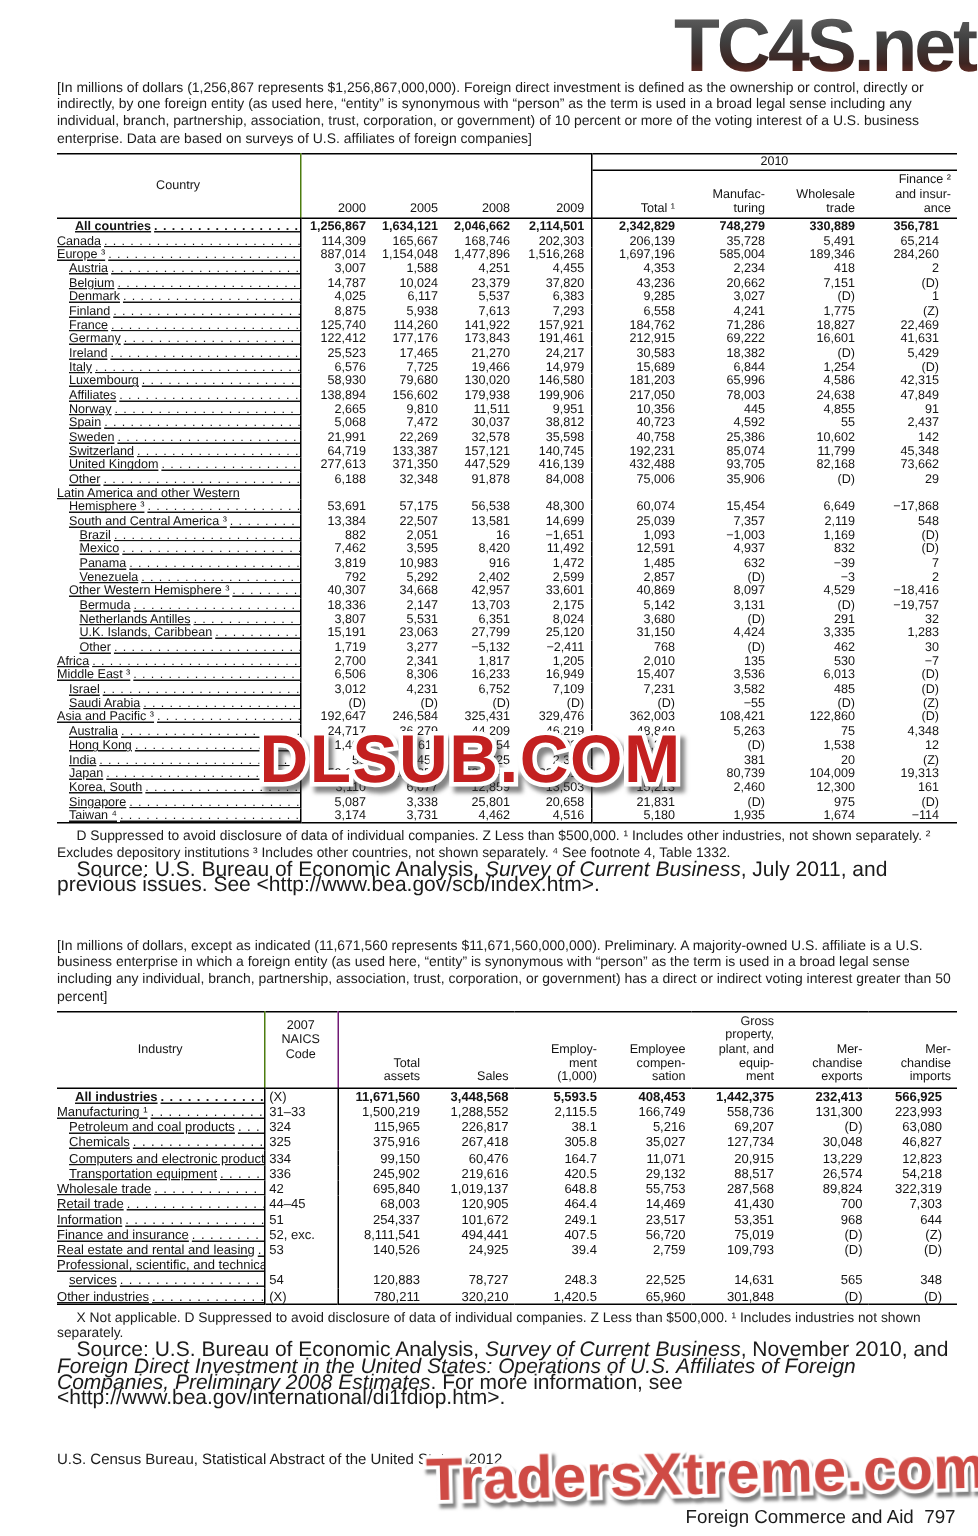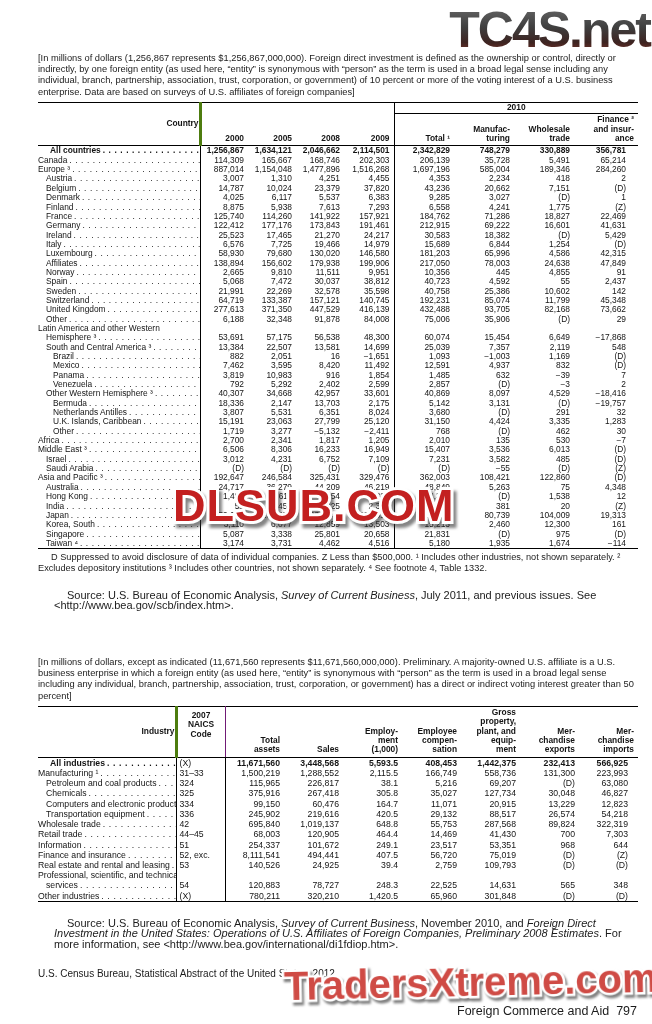--- a/index.html
+++ b/index.html
@@ -7,49 +7,49 @@
        font-family:"Liberation Sans",sans-serif;color:#141414;
        -webkit-font-smoothing:antialiased;}
   .content{position:absolute;left:38px;top:0;width:600px;}
   .spacer-top{height:38px;}
   .tbl-title{font-family:"Liberation Serif",serif;font-weight:bold;
        font-size:15.2px;line-height:18.6px;margin:0;white-space:pre-line;
        letter-spacing:-0.1px;color:#111;}
   .headnote{font-size:9.3px;line-height:11.2px;margin:15px 0 4px 0;color:#1b1b1b;}
   table{border-collapse:collapse;table-layout:fixed;width:600px;
         border-top:1.6px solid #000;border-bottom:1.3px solid #000;}
-  th{font-weight:bold;white-space:pre-line;vertical-align:bottom;
+  th{font-weight:normal;white-space:pre-line;vertical-align:bottom;
      text-align:right;padding:1px 4px 2px 0;font-size:8.4px;line-height:9.4px;}
   thead tr.cols th{border-bottom:1.3px solid #000;}
-  th.side{text-align:right;vertical-align:middle;border-right:3px solid #4d7c0f;
+  th.side{text-align:center;vertical-align:middle;border-right:1px solid #4d7c0f;
      border-bottom:1.3px solid #000;padding:0;}
   th.naics{text-align:center;vertical-align:middle;border-right:1px solid #701a75;
      border-bottom:1.3px solid #000;padding:0 2px 14px 2px;}
   th.grp{text-align:center;vertical-align:top;border-bottom:1px solid #000;
      padding:0 0 1px 0;}
   th.gap{border-right:1px solid #000;}
   th.sep{border-right:1px solid #000;}
   td{vertical-align:top;padding:0;}
   .t1291 td{font-size:8.4px;line-height:9.35px;}
   .t1292 td{font-size:8.7px;line-height:10.2px;}
   td.lbl{border-right:1px solid #000;}
   td.code{border-right:1px solid #000;text-align:left;padding-left:3px;}
   td.num{text-align:right;padding-right:4px;}
   td.sep{border-right:1px solid #000;}
   .t1291 td:last-child{padding-right:12px;}
   .t1292 td:last-child{padding-right:10px;}
   .b{font-weight:bold;}
-  .lw{display:flex;overflow:hidden;}
+  .lw{display:flex;overflow:hidden;text-decoration:underline;}
   .lt{white-space:nowrap;}
   .dots{flex:1;overflow:hidden;white-space:nowrap;letter-spacing:0.6px;padding-left:2px;}
   .ind1 .lw{padding-left:8px;}
   .ind2 .lw{padding-left:15px;}
   td.lbl.b .lw{padding-left:12px;}
   .footnote{font-size:9.2px;line-height:10.7px;margin:3px 0 0 0;text-indent:13px;color:#1b1b1b;}
-  .src{font-size:11px;line-height:10.7px;margin:16px;text-indent:13px;color:#1b1b1b;}
+  .src{font-size:14px;line-height:10.7px;margin:0;text-indent:13px;color:#1b1b1b;}
   .it{font-style:italic;}
   .gap16{height:15px;}
   .folio{position:absolute;right:15px;top:1004px;font-size:12.5px;color:#1b1b1b;white-space:pre;}
   .credit{position:absolute;left:38px;top:968px;font-size:10px;color:#1b1b1b;}
   .wm{position:absolute;pointer-events:none;}
   .wm-top{top:0px;right:0px;}
   .wm-mid{top:468px;left:165px;}
   .wm-bot{top:952px;left:278px;}
   svg text{font-family:"Liberation Sans",sans-serif;}
 </style>
@@ -144,21 +144,21 @@
           <td class="num">284,260</td>
         </tr>
         <tr>
           <td class="lbl ind1">
             <div class="lw">
               <span class="lt">Austria</span>
               <span class="dots">. . . . . . . . . . . . . . . . . . . . . . . . . . . . . . . . . . . . . . . . . . . . . . . . . . . . . . . . . . . . . . . . . . . . . . . . . . . . . . . . . . . . . . . . . . </span>
             </div>
           </td>
           <td class="num">3,007</td>
-          <td class="num">1,310</td>
+          <td class="num">1,588</td>
           <td class="num">4,251</td>
           <td class="num sep">4,455</td>
           <td class="num">4,353</td>
           <td class="num">2,234</td>
           <td class="num">418</td>
           <td class="num">2</td>
         </tr>
         <tr>
           <td class="lbl ind1">
             <div class="lw">
@@ -481,21 +481,21 @@
         <tr>
           <td class="lbl ind2">
             <div class="lw">
               <span class="lt">Panama</span>
               <span class="dots">. . . . . . . . . . . . . . . . . . . . . . . . . . . . . . . . . . . . . . . . . . . . . . . . . . . . . . . . . . . . . . . . . . . . . . . . . . . . . . . . . . . . . . . . . . </span>
             </div>
           </td>
           <td class="num">3,819</td>
           <td class="num">10,983</td>
           <td class="num">916</td>
-          <td class="num sep">1,854</td>
+          <td class="num sep">1,472</td>
           <td class="num">1,485</td>
           <td class="num">632</td>
           <td class="num">−39</td>
           <td class="num">7</td>
         </tr>
         <tr>
           <td class="lbl ind2">
             <div class="lw">
               <span class="lt">Venezuela</span>
               <span class="dots">. . . . . . . . . . . . . . . . . . . . . . . . . . . . . . . . . . . . . . . . . . . . . . . . . . . . . . . . . . . . . . . . . . . . . . . . . . . . . . . . . . . . . . . . . . </span>
@@ -1051,20 +1051,21 @@
           <td class="num">320,210</td>
           <td class="num">1,420.5</td>
           <td class="num">65,960</td>
           <td class="num">301,848</td>
           <td class="num">(D)</td>
           <td class="num">(D)</td>
         </tr>
       </tbody>
   </table>
 
+  <p class="footnote">X Not applicable. D Suppressed to avoid disclosure of data of individual companies. Z Less than $500,000. ¹ Includes industries not shown separately.</p>
   <p class="src"><span>Source: U.S. Bureau of Economic Analysis, </span><span class="it">Survey of Current Business</span><span>, November 2010, and </span><span class="it">Foreign Direct Investment in the United States: Operations of U.S. Affiliates of Foreign Companies, Preliminary 2008 Estimates</span><span>. For more information, see &lt;http://www.bea.gov/international/di1fdiop.htm&gt;.</span></p>
 </div>
 
 <div class="folio">Foreign Commerce and Aid  797</div>
 <div class="credit">U.S. Census Bureau, Statistical Abstract of the United States: 2012</div>
 
 <svg class="wm wm-top" width="240" height="62">
   <defs>
     <linearGradient id="g1" x1="0" y1="0" x2="0" y2="1">
       <stop offset="0" stop-color="#6e6e6e"></stop>

